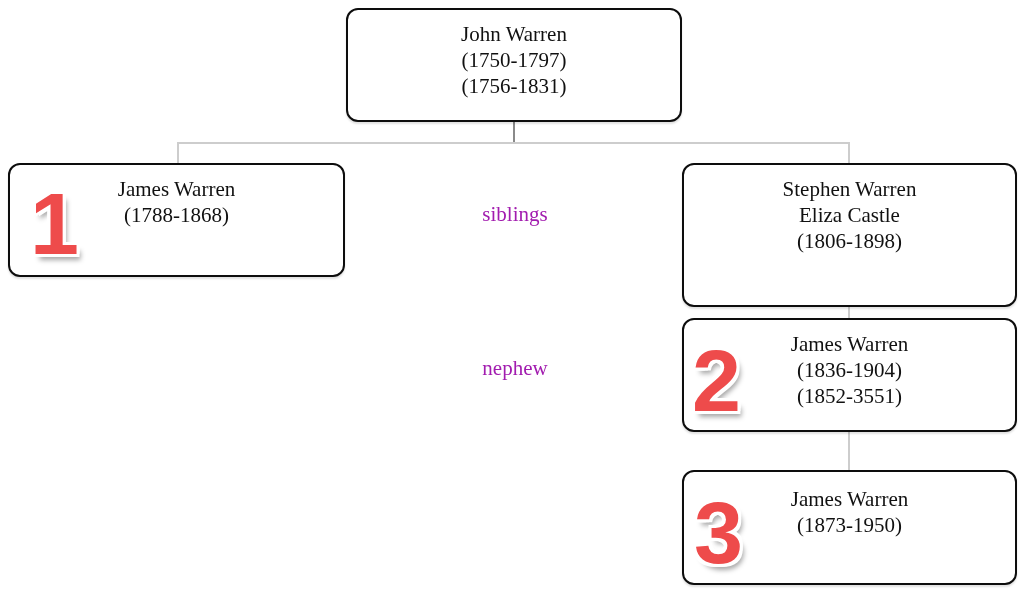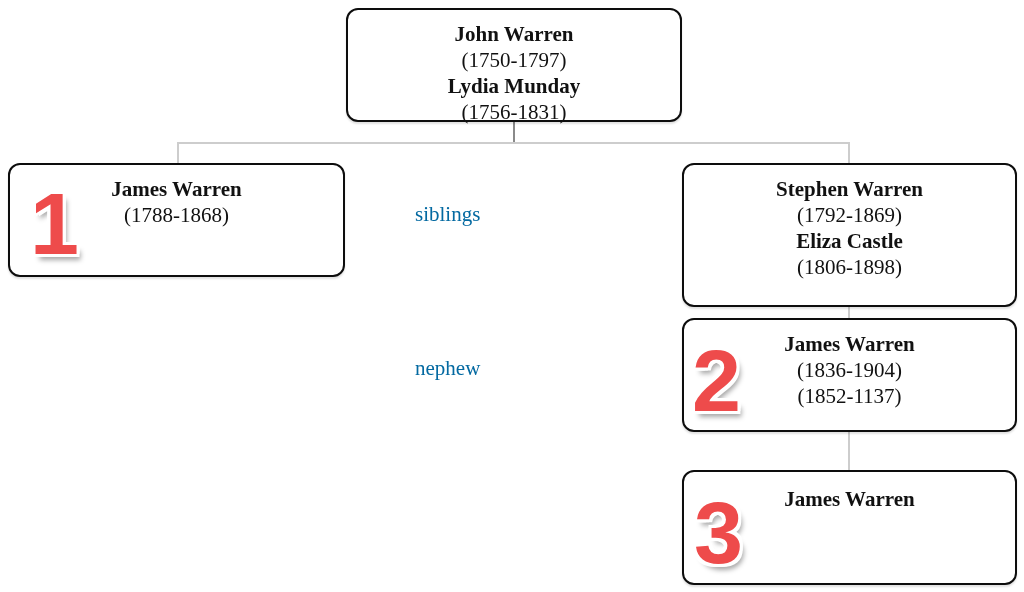--- a/index.html
+++ b/index.html
@@ -7,85 +7,84 @@
     position:relative;width:1024px;height:592px;background:#ffffff;overflow:hidden;
     font-family:"Liberation Serif", serif;color:#111;
   }
   .connector{position:absolute;}
   .node{
     position:absolute;box-sizing:border-box;background:#ffffff;
     border:2.5px solid #0d0d0d;border-radius:12px;
     text-align:center;font-size:21px;line-height:26px;
     box-shadow:0 2px 2px rgba(0,0,0,0.12);
   }
-  .node .name{font-weight:bold;}
+  .node .name{font-weight:normal;}
   .node .dates{font-weight:normal;}
   .node-root{left:346px;top:8px;width:336px;height:114px;padding-top:11px;}
   .node-1{left:8px;top:163px;width:337px;height:114px;padding-top:11px;}
   .node-sibling{left:682px;top:163px;width:335px;height:144px;padding-top:11px;}
   .node-2{left:682px;top:318px;width:335px;height:114px;padding-top:11px;}
   .node-3{left:682px;top:470px;width:335px;height:115px;padding-top:14px;}
   .marker{
     position:absolute;font-family:"Liberation Sans", sans-serif;font-weight:bold;
     font-size:88px;line-height:68px;
     text-shadow:
       -3px -3px 0 #fff, 3px -3px 0 #fff, -3px 3px 0 #fff, 3px 3px 0 #fff,
       -3px 0 0 #fff, 3px 0 0 #fff, 0 -3px 0 #fff, 0 3px 0 #fff,
       4px 6px 5px rgba(0,0,0,0.35);
   }
   .marker-1{left:30px;top:190px;}
   .marker-2{left:692px;top:347px;}
   .marker-3{left:694px;top:499px;}
   .rel-label{
-    position:absolute;width:200px;left:415px;text-align:left;
-    font-size:21px;color:#0369a1;
+    position:absolute;width:200px;left:415px;text-align:center;
+    font-size:21px;color:#a21caf;
   }
   .rel-siblings{top:202px;}
   .rel-nephew{top:356px;}
   .rel-grandnephew{top:512px;}
 </style>
 </head>
 <body>
 
 <div class="canvas">
 
   <div class="connector" style="left: 513px; top: 122px; width: 2px; height: 21px; background: rgb(138, 138, 138);"></div>
   <div class="connector" style="left: 177px; top: 142px; width: 673px; height: 2px; background: rgb(205, 205, 205);"></div>
   <div class="connector" style="left: 177px; top: 142px; width: 2px; height: 22px; background: rgb(205, 205, 205);"></div>
   <div class="connector" style="left: 848px; top: 142px; width: 2px; height: 22px; background: rgb(205, 205, 205);"></div>
   <div class="connector" style="left: 848px; top: 276px; width: 2px; height: 42px; background: rgb(205, 205, 205);"></div>
   <div class="connector" style="left: 848px; top: 431px; width: 2px; height: 39px; background: rgb(205, 205, 205);"></div>
 
   <div class="node node-root">
     <div class="name">John Warren</div>
     <div class="dates">(1750-1797)</div>
-    <div class="name">Lydia Munday</div>
     <div class="dates">(1756-1831)</div>
   </div>
 
   <div class="node node-1">
     <div class="name">James Warren</div>
     <div class="dates">(1788-1868)</div>
   </div>
 
   <div class="node node-sibling">
     <div class="name">Stephen Warren</div>
-    <div class="dates">(1792-1869)</div>
     <div class="name">Eliza Castle</div>
     <div class="dates">(1806-1898)</div>
   </div>
 
   <div class="node node-2">
     <div class="name">James Warren</div>
     <div class="dates">(1836-1904)</div>
-    <div class="dates">(1852-1137)</div>
+    <div class="dates">(1852-3551)</div>
   </div>
 
   <div class="node node-3">
     <div class="name">James Warren</div>
+    <div class="dates">(1873-1950)</div>
   </div>
 
   <div class="marker marker-1" style="color: rgb(238, 75, 75);">1</div>
   <div class="marker marker-2" style="color: rgb(238, 75, 75);">2</div>
   <div class="marker marker-3" style="color: rgb(238, 75, 75);">3</div>
 
   <div class="rel-label rel-siblings">siblings</div>
   <div class="rel-label rel-nephew">nephew</div>
 
 </div>

